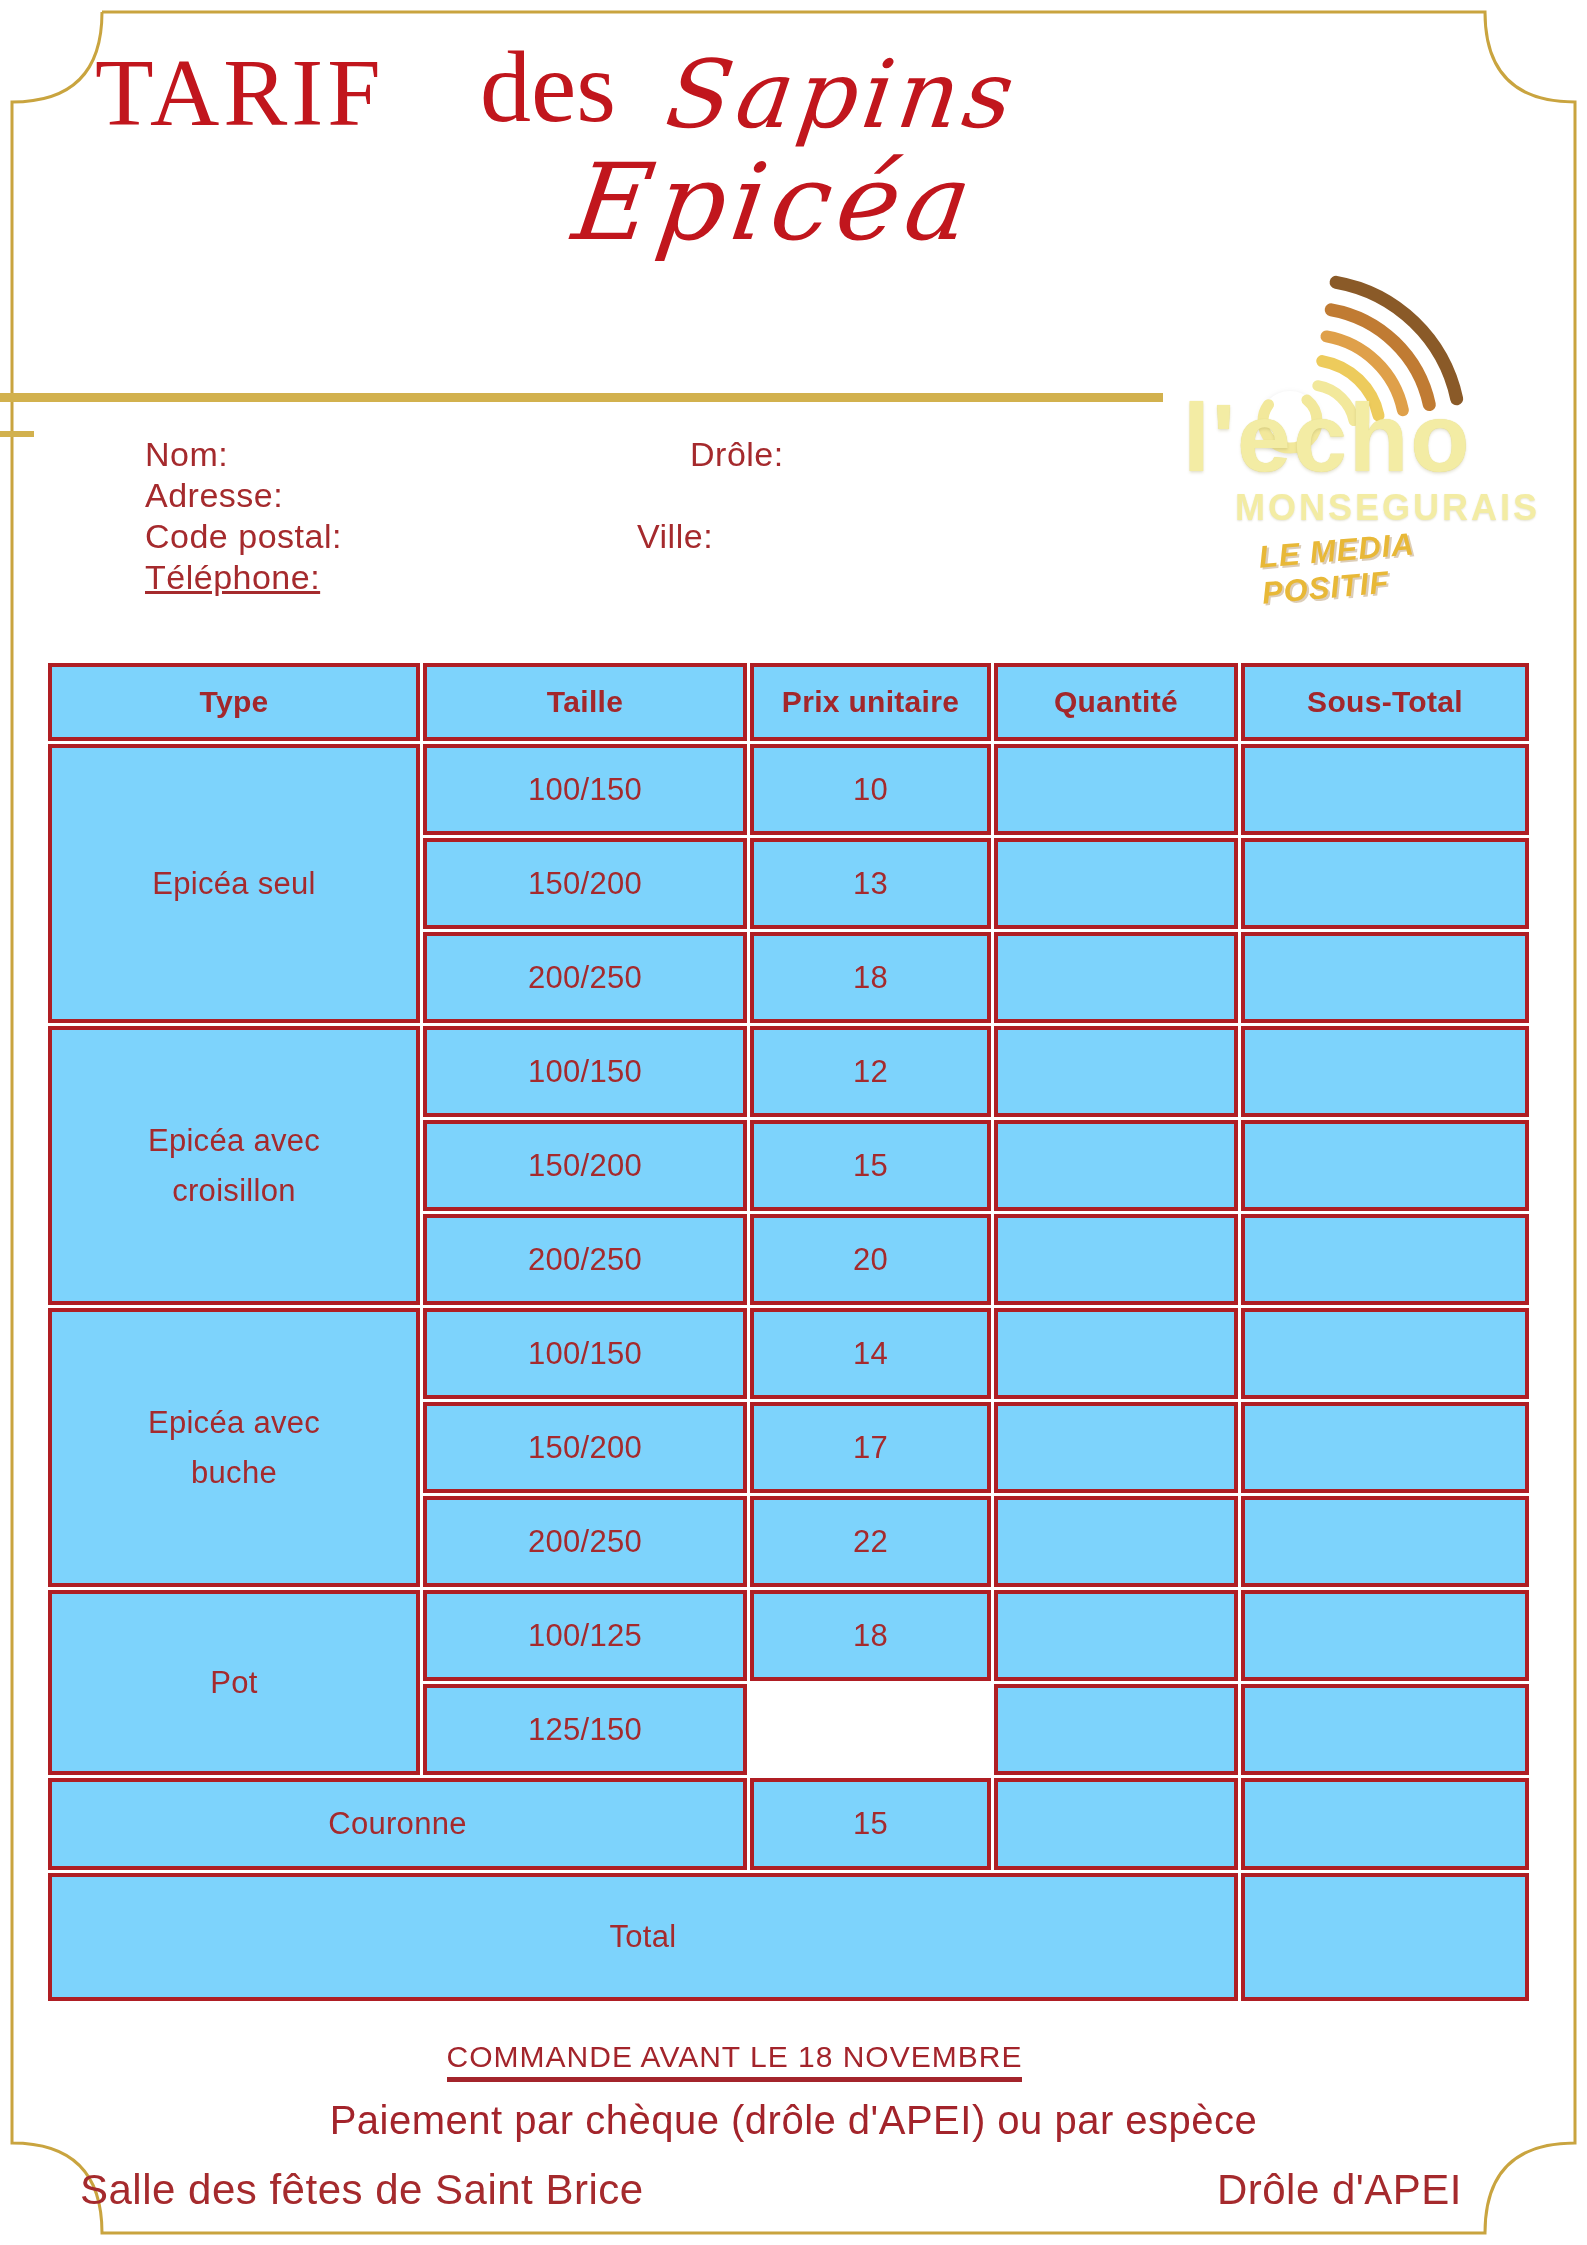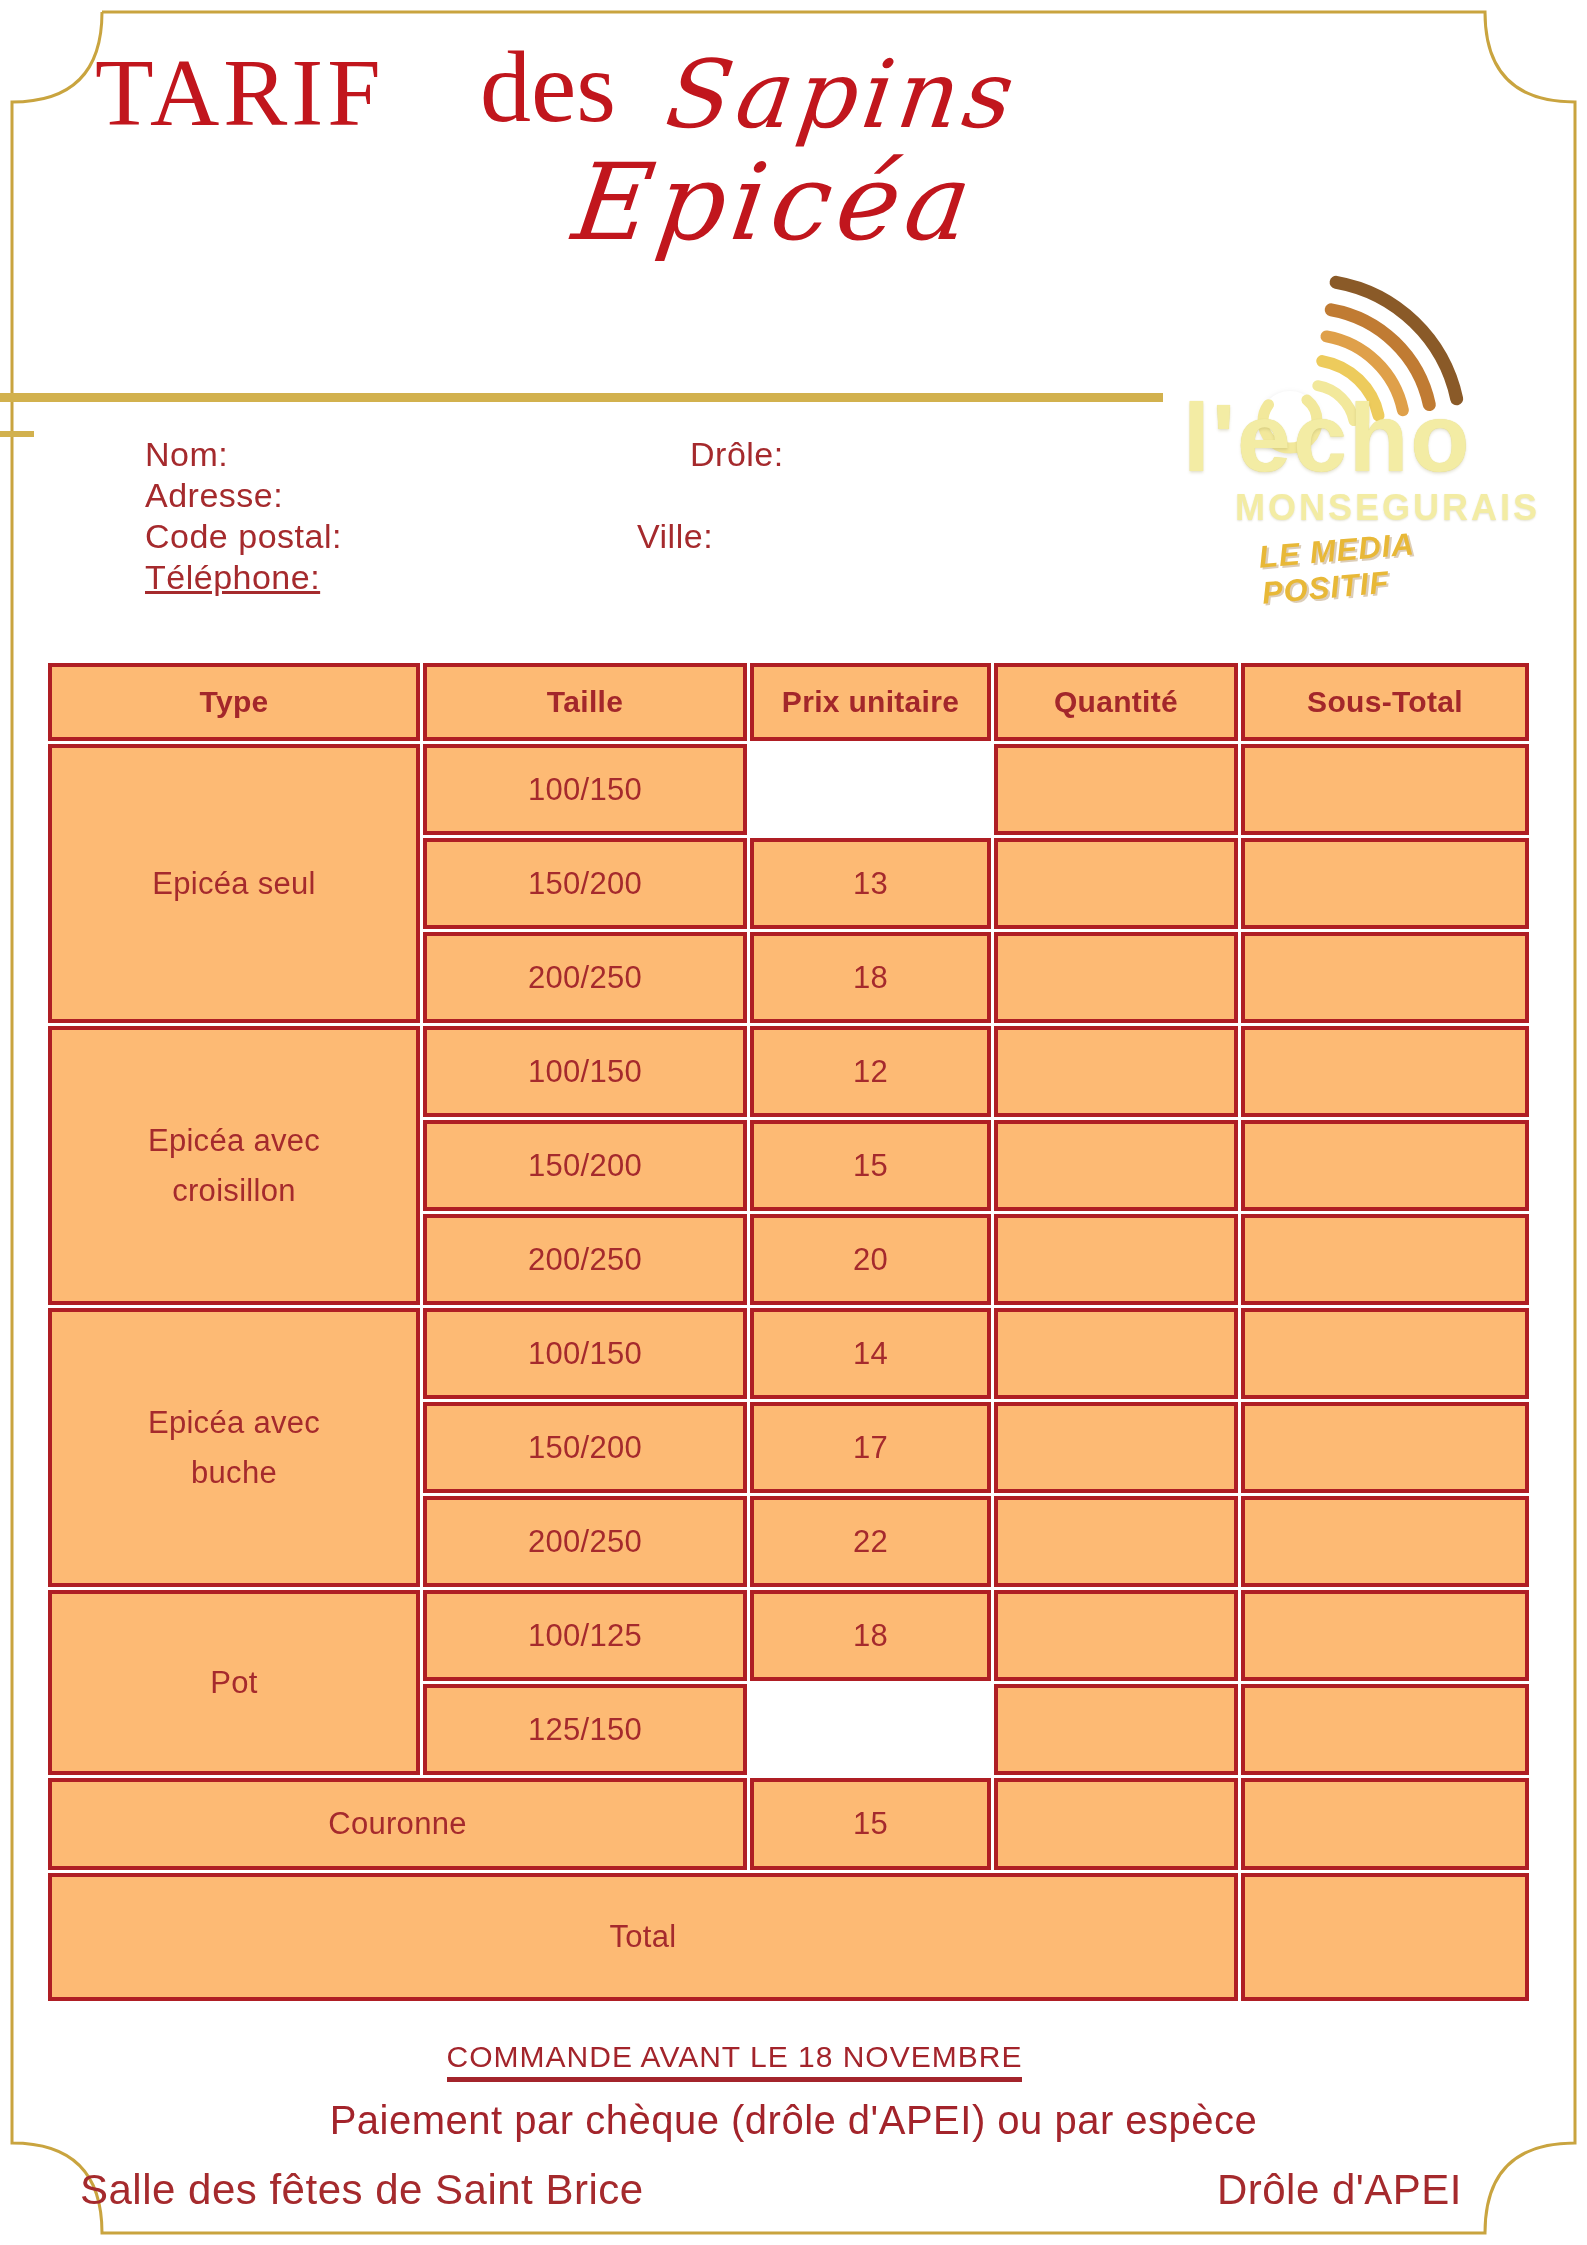--- a/index.html
+++ b/index.html
@@ -55,21 +55,21 @@
 
   
   #price-table{
     left:48px;top:663px;width:1484px;
     display:grid;
     grid-template-columns:372px 324px 241px 244px 288px;
     grid-template-rows:78px repeat(11, 91px) 92px 128px;
     gap:3px;
   }
   .cell{
-    background:#fdba74;
+    background:#7dd3fc;
     border:4px solid var(--border-red);
     display:flex;align-items:center;justify-content:center;
     text-align:center;
   }
   .th{font-weight:bold;font-size:30px;color:#A3272B;letter-spacing:.3px;}
   .td{font-size:31px;color:var(--body-red);letter-spacing:.3px;}
   .type-span{max-width:230px;line-height:1.6;}
 
   
   #note-deadline{left:0;top:2040px;width:1389px;text-align:center;font-size:30px;color:#A3242B;letter-spacing:1px;margin-left:40px;}
@@ -120,20 +120,21 @@
   <div class="cell th" style="grid-area:1/1/2/2">Type</div>
   <div class="cell th" style="grid-area:1/2/2/3">Taille</div>
   <div class="cell th" style="grid-area:1/4/2/5">Quantité</div>
   <div class="cell th" style="grid-area:1/3/2/4">Prix unitaire</div>
   <div class="cell th" style="grid-area:1/5/2/6">Sous-Total</div>
 
   <div class="cell td" style="grid-area:2/1/5/2">
       <span class="type-span">Epicéa seul</span>
     </div>
   <div class="cell td" style="grid-area:2/2/3/3">100/150</div>
+  <div class="cell td" style="grid-area:2/3/3/4">10</div>
   <div class="cell td" style="grid-area:2/4/3/5"></div>
   <div class="cell td" style="grid-area:2/5/3/6"></div>
   <div class="cell td" style="grid-area:3/2/4/3">150/200</div>
   <div class="cell td" style="grid-area:3/3/4/4">13</div>
   <div class="cell td" style="grid-area:3/4/4/5"></div>
   <div class="cell td" style="grid-area:3/5/4/6"></div>
   <div class="cell td" style="grid-area:4/2/5/3">200/250</div>
   <div class="cell td" style="grid-area:4/3/5/4">18</div>
   <div class="cell td" style="grid-area:4/4/5/5"></div>
   <div class="cell td" style="grid-area:4/5/5/6"></div>

